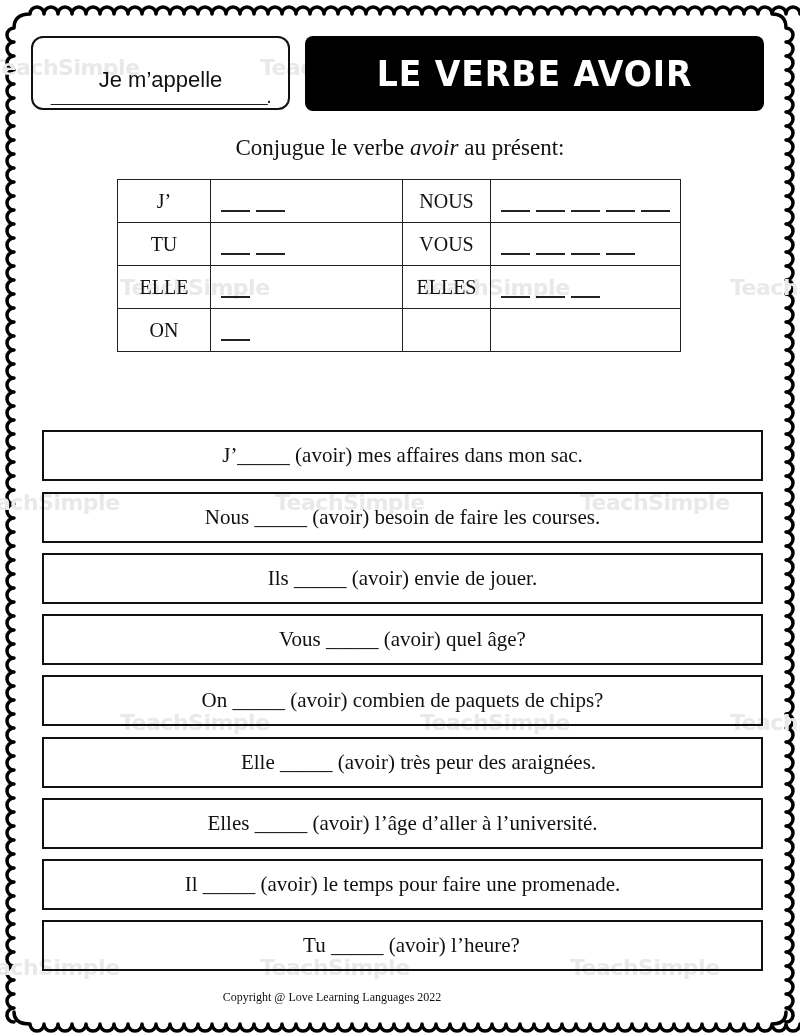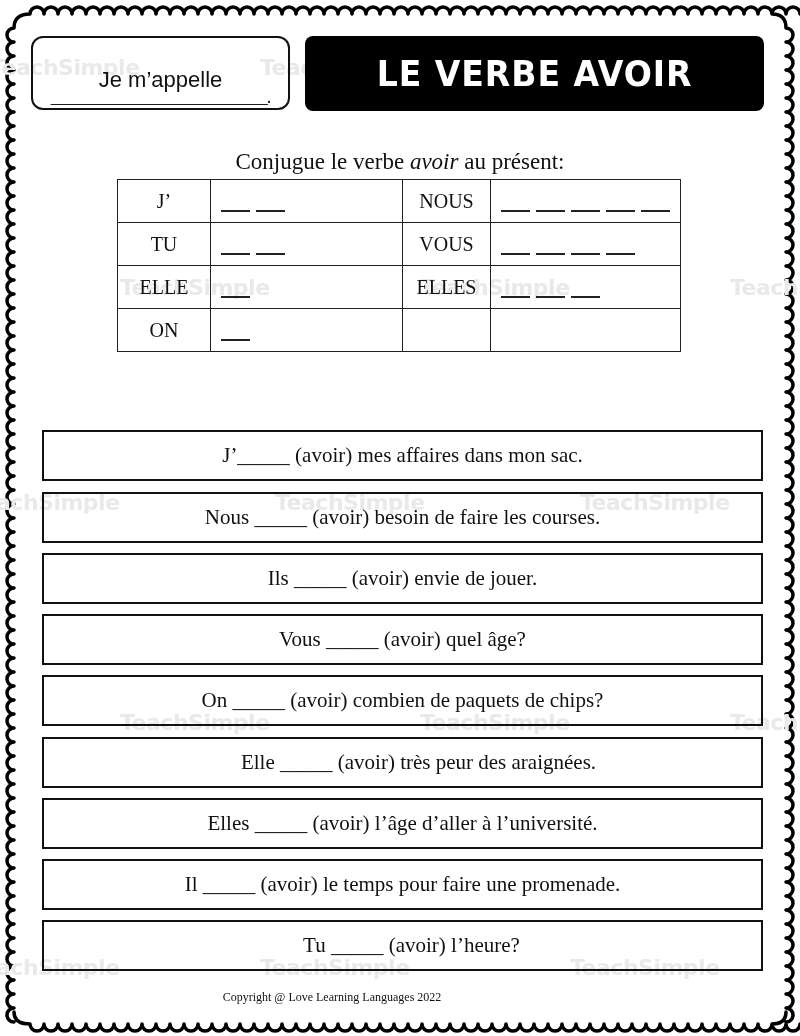--- a/index.html
+++ b/index.html
@@ -25,21 +25,21 @@
       position: absolute; left: 305px; top: 36px; width: 459px; height: 75px;
       background: #000; border-radius: 8px; text-align: center; box-sizing: border-box;
     }
     .title-text {
       color: #fff; font-family: "DejaVu Sans", "Liberation Sans", sans-serif; font-weight: bold;
       font-size: 36px; line-height: 75px; letter-spacing: 1px;
       transform: scaleX(0.92); display: inline-block;
     }
     .instruction {
       position: absolute; left: 0; top: 135px; width: 800px; text-align: center;
-      font-size: 23px; font-family: "Liberation Serif", "DejaVu Serif", serif; margin-top: 14px;
+      font-size: 23px; font-family: "Liberation Serif", "DejaVu Serif", serif;
     }
     .instruction i { font-style: italic; }
     table.conj {
       position: absolute; left: 117px; top: 179px; border-collapse: collapse;
       font-family: "Liberation Serif", "DejaVu Serif", serif;
     }
     table.conj td { border: 1.5px solid #222; height: 42px; padding: 0; font-size: 20px; }
     table.conj td.pron { text-align: center; }
     table.conj td.c1 { width: 92px; }
     table.conj td.c2 { width: 191px; }

